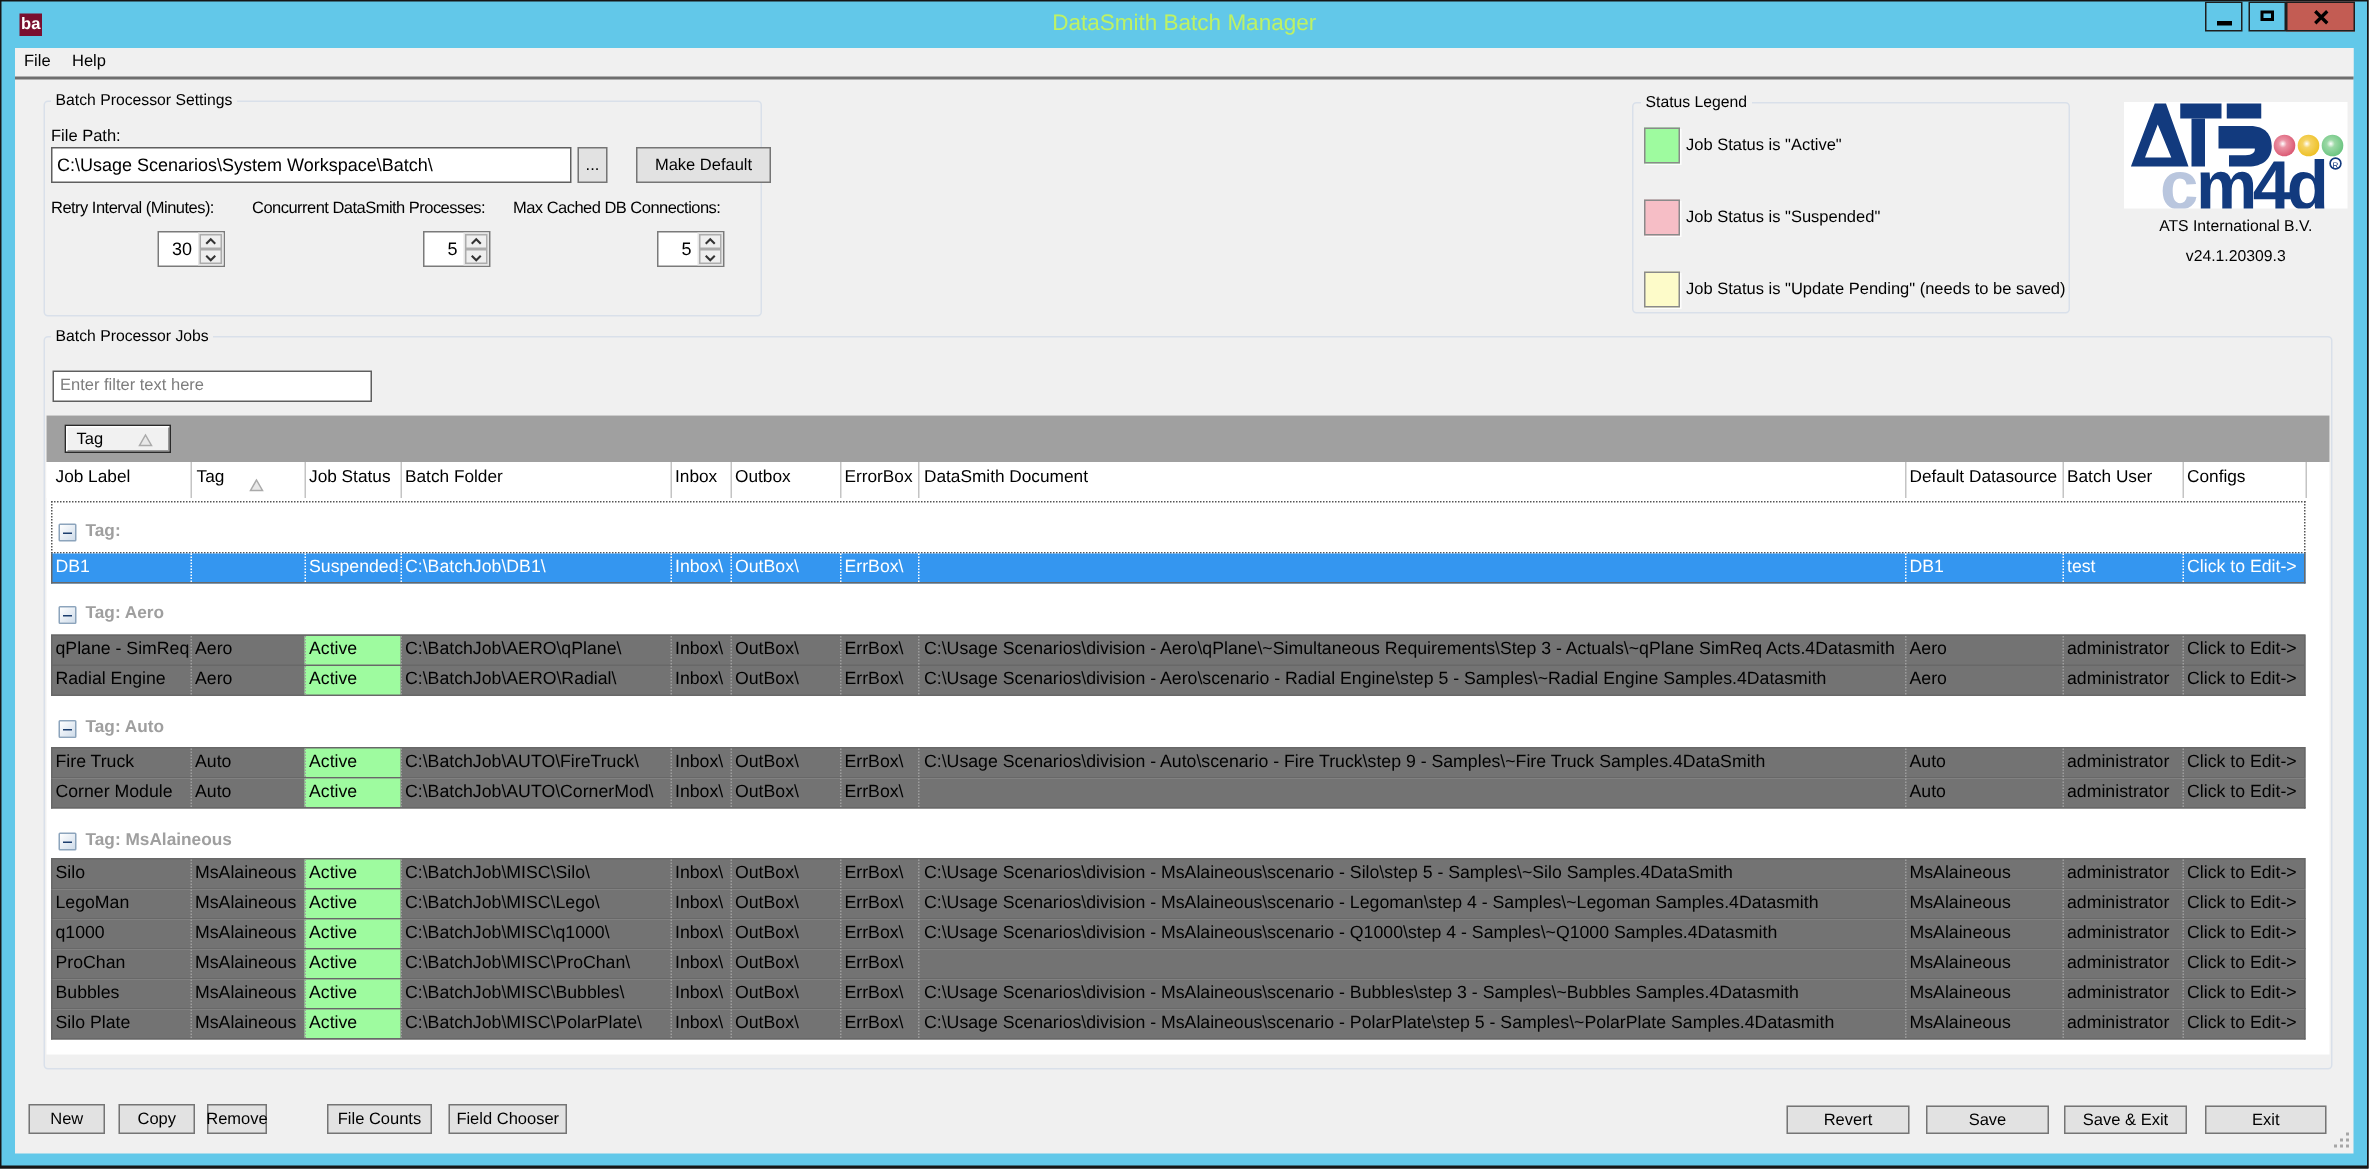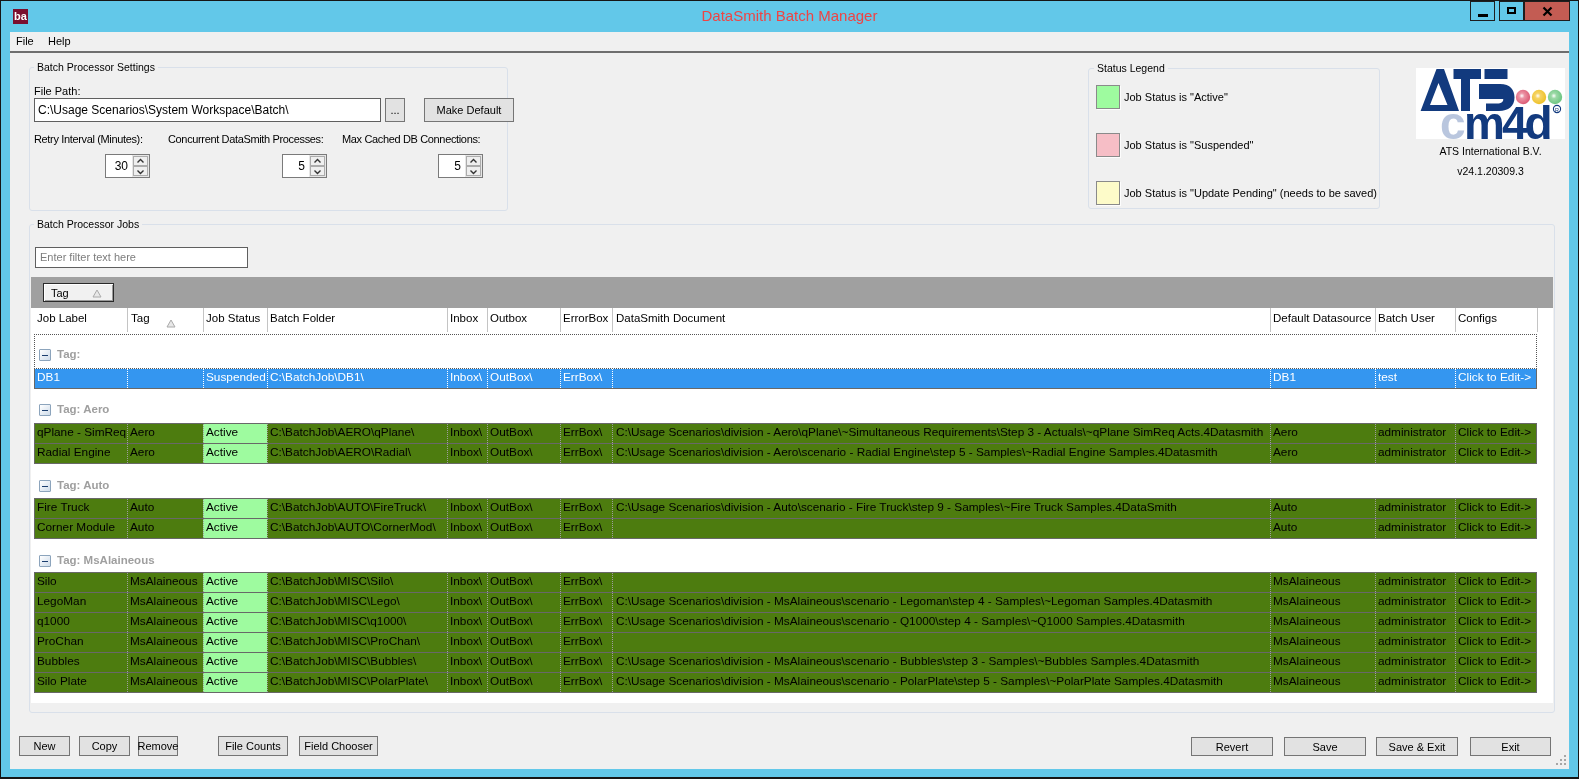--- a/index.html
+++ b/index.html
@@ -6,39 +6,39 @@
 .abs{position:absolute}
 #win{position:absolute;left:1px;top:1px;width:1577px;height:776px;background:#62c8e9}
 #client{position:absolute;left:10px;top:32px;width:1559px;height:737px;background:#f0f0f0}
 .gb{position:absolute;border:1px solid #d9e0ea;border-radius:3px}
 .gbl{position:absolute;background:#f0f0f0;padding:0 3px;font-size:10.5px;color:#000;line-height:13px}
 .lbl{position:absolute;font-size:11px;color:#000;white-space:pre}
 .tight{letter-spacing:-0.35px}
 .tb{position:absolute;background:#fff;border:1px solid #5f5f5f}
 .btn{position:absolute;background:#e2e2e2;border:1px solid #757575;
 font-size:11px;color:#000;text-align:center;display:flex;align-items:center;justify-content:center;white-space:pre}
-.row{position:absolute;left:34px;width:1503px;height:20px;background:#4d7c0f;
+.row{position:absolute;left:34px;width:1503px;height:20px;background:#737373;
 border-left:1px solid #686868;border-right:1px solid #686868;
 border-bottom:1px solid #686868}
 .row span{position:absolute;top:2px;font-size:11.8px;line-height:13px;color:#000;white-space:pre}
 .row i{position:absolute;top:0;bottom:0;width:0;border-left:1px dotted #9e9e9e}
 .selrow,.selrow span{color:#fff}
 .selrow{background:#3496f0;border-color:#686868}
 .selrow i{border-left:1px dotted #fff}
 .grp{position:absolute;font-size:11.5px;font-weight:bold;color:#9f9f9f;white-space:pre}
 .mbox{position:absolute;width:12px;height:12px;border:1px solid #8ca4bc;
 background:linear-gradient(135deg,#ffffff,#cfdcea);border-radius:1px}
 .mbox:after{content:"";position:absolute;left:2px;right:2px;top:5px;height:1px;background:#1c3e6e}
 .hsep{position:absolute;width:0;border-left:1px solid #c4c4c4}
 .hdr{position:absolute;top:4px;font-size:11.5px;color:#000;white-space:pre}
 </style></head><body>
 <div id="win"></div>
 
 <div class="abs" style="left:13px;top:9px;width:15px;height:15px;background:#7a0f2f;color:#fff;font-size:11px;font-weight:bold;text-align:center;line-height:15px">ba</div>
-<div class="abs" style="left:0;top:7px;width:1579px;text-align:center;font-size:15px;color:#ef4444">DataSmith Batch Manager</div>
+<div class="abs" style="left:0;top:7px;width:1579px;text-align:center;font-size:15px;color:#bef264">DataSmith Batch Manager</div>
 <div class="abs" style="left:1470px;top:1px;width:25px;height:20px;border:1px solid #1e1e1e;background:#62c8e9">
     <div class="abs" style="left:7px;top:12px;width:10px;height:3px;background:#000"></div>
   </div>
 <div class="abs" style="left:1499px;top:1px;width:25px;height:20px;border:1px solid #1e1e1e;background:#62c8e9">
     <div class="abs" style="left:7px;top:5px;width:9px;height:7px;border:2px solid #000"></div>
   </div>
 <div class="abs" style="left:1524px;top:1px;width:46px;height:20px;border:1px solid #1e1e1e;background:#c35c53">
     <svg class="abs" style="left:17px;top:4px" width="11" height="11">
       <path d="M1.5 1.5 L9.5 9.5 M9.5 1.5 L1.5 9.5" stroke="#000" stroke-width="2.2"></path>
     </svg>
@@ -322,20 +322,21 @@
     <i style="left:1235px"></i>
     <i style="left:1340px"></i>
     <i style="left:1420px"></i>
     <span style="left:2px">Silo</span>
     <span style="left:95px">MsAlaineous</span>
     <span style="left:171px">Active</span>
     <span style="left:235px">C:\BatchJob\MISC\Silo\</span>
     <span style="left:415px">Inbox\</span>
     <span style="left:455px">OutBox\</span>
     <span style="left:528px">ErrBox\</span>
+    <span style="left:581px">C:\Usage Scenarios\division - MsAlaineous\scenario - Silo\step 5 - Samples\~Silo Samples.4DataSmith</span>
     <span style="left:1238px">MsAlaineous</span>
     <span style="left:1343px">administrator</span>
     <span style="left:1423px">Click to Edit-&gt;</span>
   </div>
 <div class="row" style="top:593px;">
     <span style="left:168px;top:0;width:64px;height:19px;background:#9efb9f"></span>
     <i style="left:92px"></i>
     <i style="left:168px"></i>
     <i style="left:232px"></i>
     <i style="left:412px"></i>

